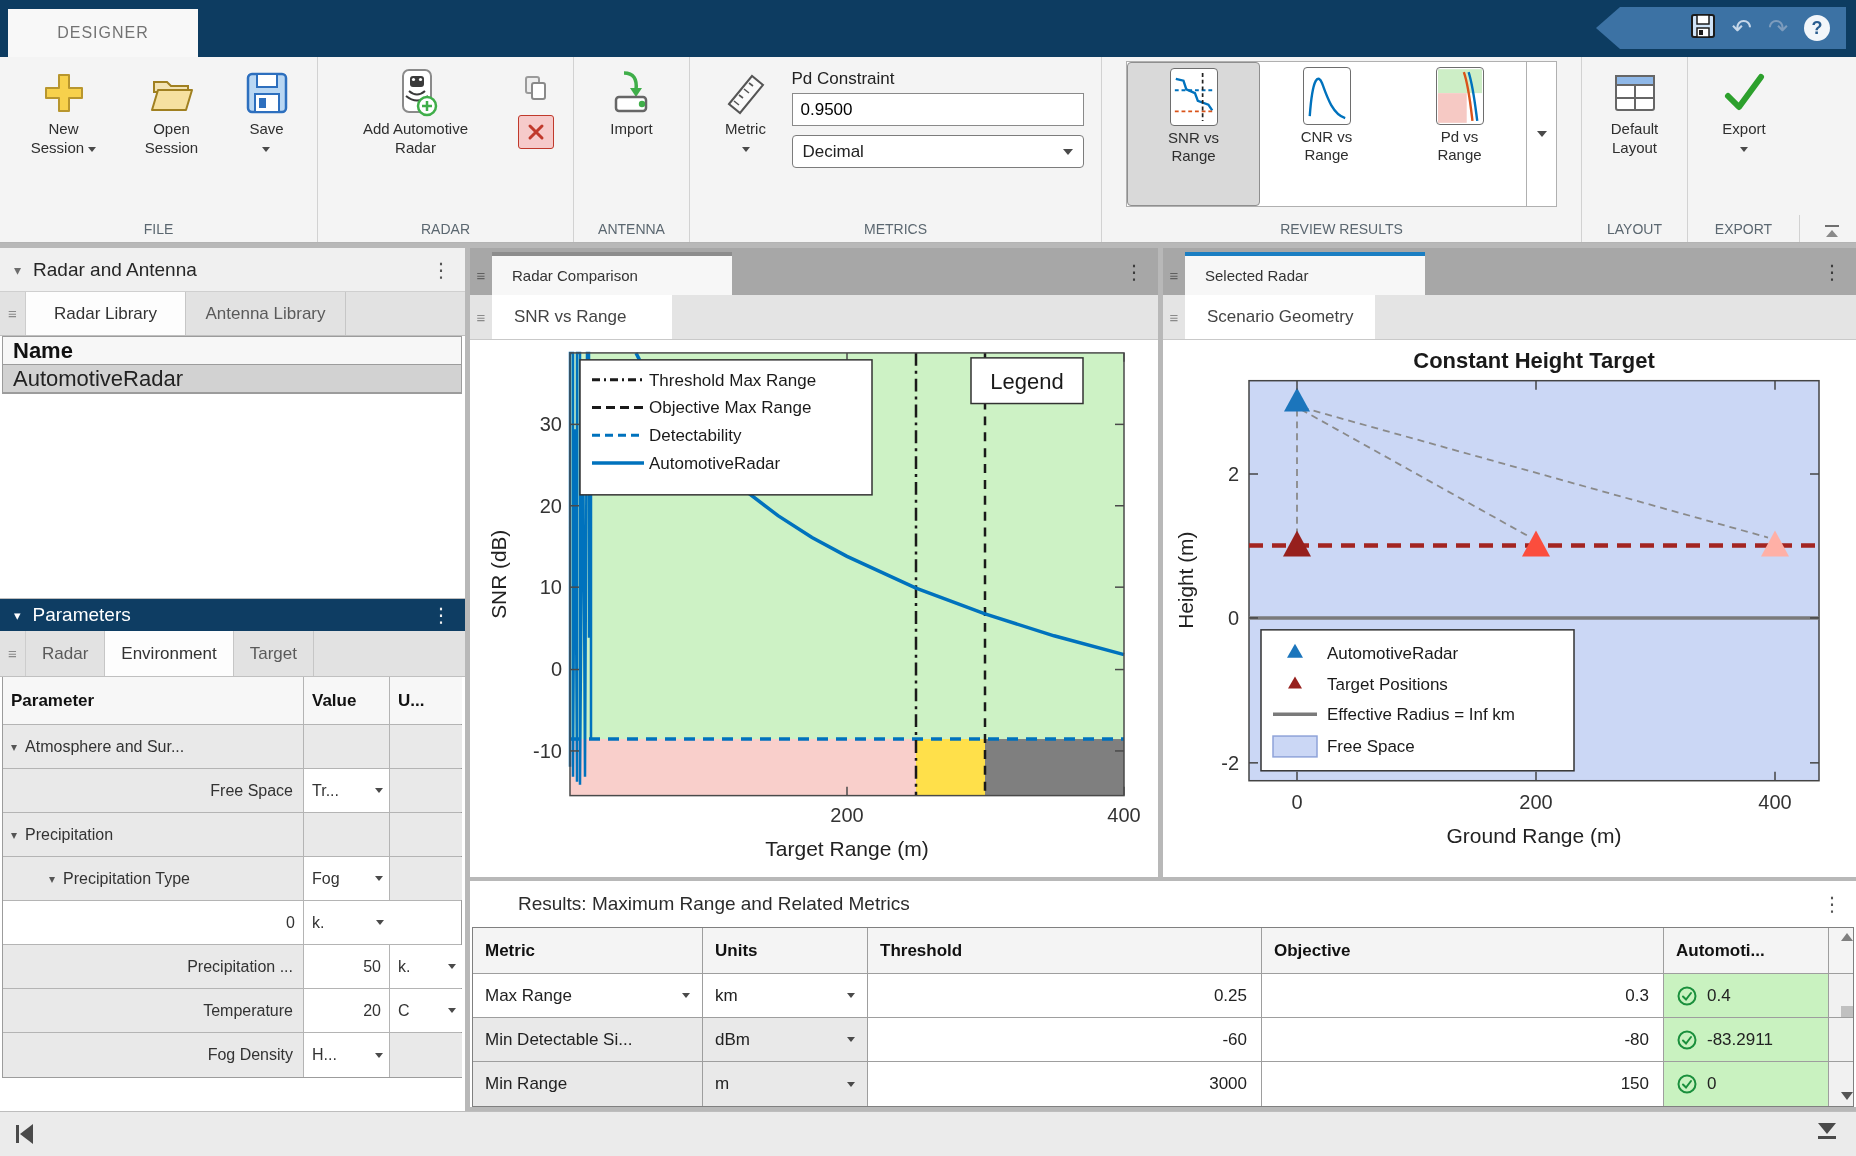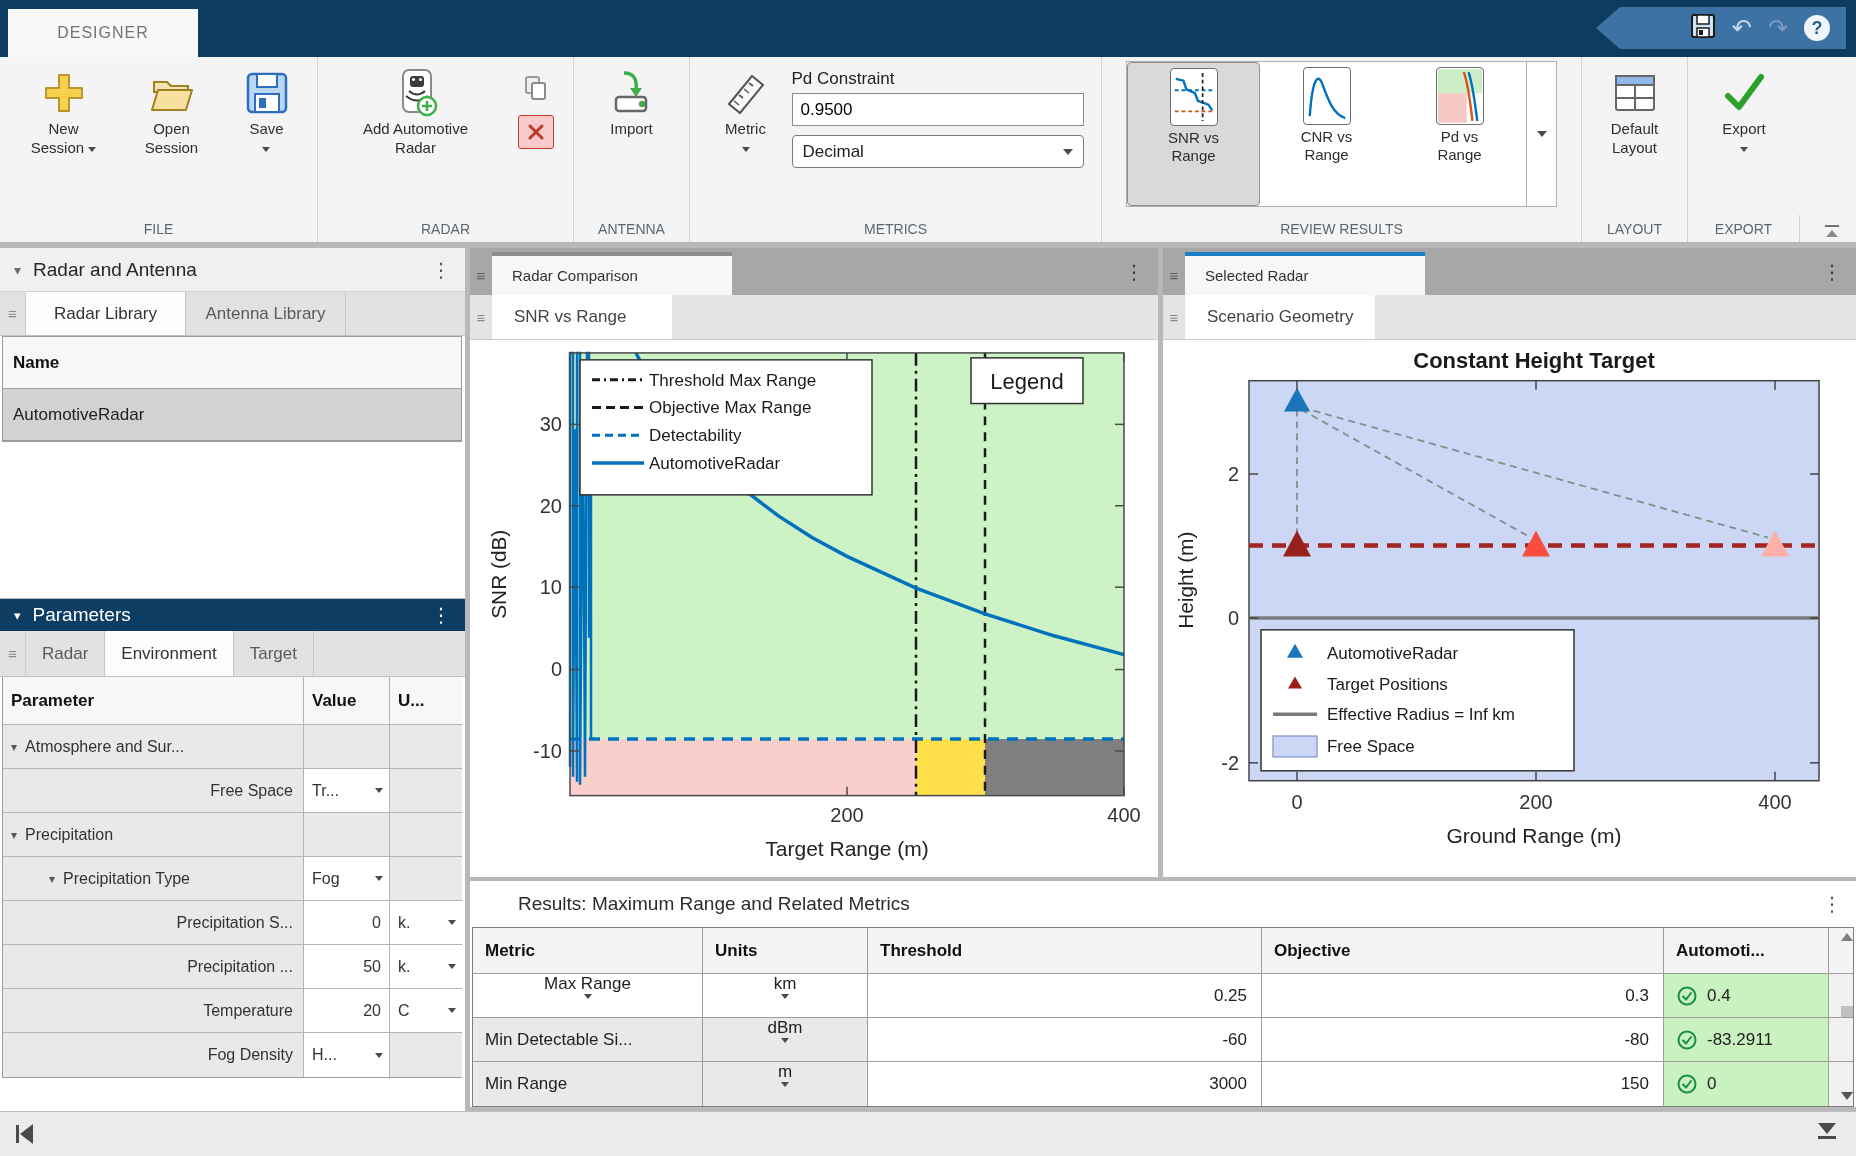--- a/index.html
+++ b/index.html
@@ -68,21 +68,21 @@
 
   .tabs { display:flex; background:#e2e2e2; border-bottom:1px solid #c0c0c0; }
   .tabs .handle { width:26px; display:flex; align-items:center; justify-content:center; color:#8a8a8a; font-size:15px; border-right:1px solid #cdcdcd; }
   .tab { display:flex; align-items:center; justify-content:center; font-size:17px; color:#5a5a5a; border-right:1px solid #c6c6c6; padding:0 16px; }
   .tab.active { background:#fdfdfd; color:#333; }
   .lp-tabs { height:44px; }
   .lp-tabs .tab { min-width:160px; }
 
   .libwrap { height:263px; background:#fff; border-bottom:1px solid #bdbdbd; }
   .libtable { margin:0 3px 0 2px; border:1px solid #9c9c9c; }
-  .librow { height:52px; display:flex; align-items:center; padding-left:10px; font-size:17px; }
+  .librow { height:28px; display:flex; align-items:center; padding-left:10px; font-size:22px; }
   .librow.head { background:#f7f7f7; font-weight:bold; color:#111; border-bottom:1px solid #9c9c9c; }
   .librow.sel { background:#d2d2d2; color:#222; border-bottom:1px solid #9c9c9c; }
 
   .params-header { position:relative; height:32px; background:#0e3d63; display:flex; align-items:center; }
   .params-header .tri { color:#fff; font-size:13px; margin:0 12px 0 14px; }
   .params-header .ttl { color:#fff; font-size:19px; }
   .p-tabs { height:46px; }
 
   .ptable { margin:0 3px 0 2px; border:1px solid #9c9c9c; border-top:none; }
   .prow { display:grid; grid-template-columns:301px 86px 72px; height:44px; border-bottom:1px solid #b4b4b4; font-size:16px; color:#333; }
@@ -111,21 +111,21 @@
 
   
   .res-header { position:relative; height:46px; background:#fff; display:flex; align-items:center; padding-left:48px; font-size:19px; color:#2c2c2c; }
   .res-table { margin:0 2px; border:1px solid #808080; }
   .rrow { display:grid; grid-template-columns:230px 165px 394px 402px 165px 24px; height:44px; border-bottom:1px solid #9e9e9e; font-size:17px; color:#222; }
   .rrow.head { height:46px; font-weight:bold; color:#111; }
   .rcell { border-right:1px solid #9e9e9e; display:flex; align-items:center; padding-left:12px; overflow:hidden; white-space:nowrap; background:#fff; }
   .rcell.hd { background:#f4f4f4; }
   .rcell.grayc { background:#e9e9e9; }
   .rcell.num { justify-content:flex-end; padding-right:14px; }
-  .rcell.dd { padding-right:12px;flex-direction:column; }
+  .rcell.dd { justify-content:space-between; padding-right:12px; }
   .rcell.pass { background:#c9f2c0; gap:9px; }
   .scrollcol { background:#f1f1f1; display:flex; flex-direction:column; align-items:center; position:relative; border-right:none !important; }
   .sc-up { margin-top:5px; width:0; height:0; border-left:6px solid transparent; border-right:6px solid transparent; border-bottom:8px solid #7f7f7f; }
   .sc-dn { position:absolute; bottom:6px; width:0; height:0; border-left:6px solid transparent; border-right:6px solid transparent; border-top:8px solid #555; }
   .sc-thumb { position:absolute; top:32px; width:12px; height:52px; background:#c0c0c0; }
 
   
   .statusbar { position:absolute; left:0; bottom:0; width:1856px; height:45px; background:#ebebeb; border-top:1px solid #bdbdbd; }
   .nav-first { position:absolute; left:16px; top:12px; display:flex; align-items:center; }
   .nav-first .vbar { width:3px; height:18px; background:#4a4a4a; margin-right:1px; }
@@ -395,23 +395,20 @@
               <span class="gtri">▾</span>
               <span>Precipitation Type</span>
             </div>
           <div class="pcell val">
               <span>Fog</span>
               <span class="caret sm"></span>
             </div>
           <div class="pcell gray" style="border-right:none"></div>
         </div>
         <div class="prow">
-          <div class="pcell name leaf">
-              <span>Precipitation S...</span>
-            </div>
           <div class="pcell val num">
               <span>0</span>
             </div>
           <div class="pcell unit" style="border-right:none">
               <span>k.</span>
               <span class="caret sm"></span>
             </div>
         </div>
         <div class="prow">
           <div class="pcell name leaf">

